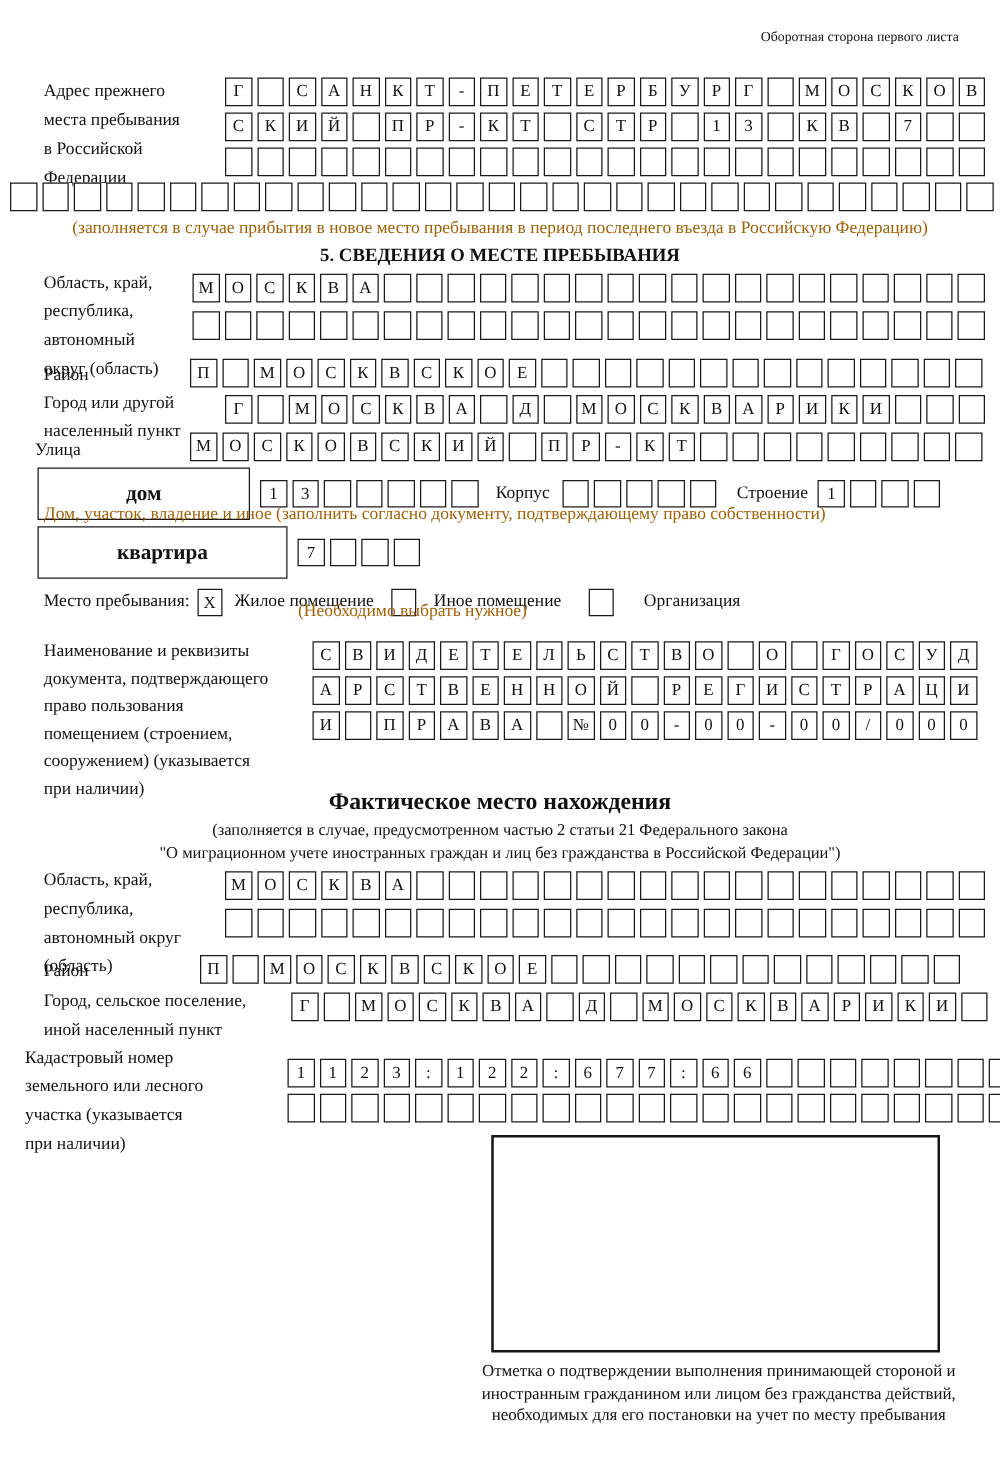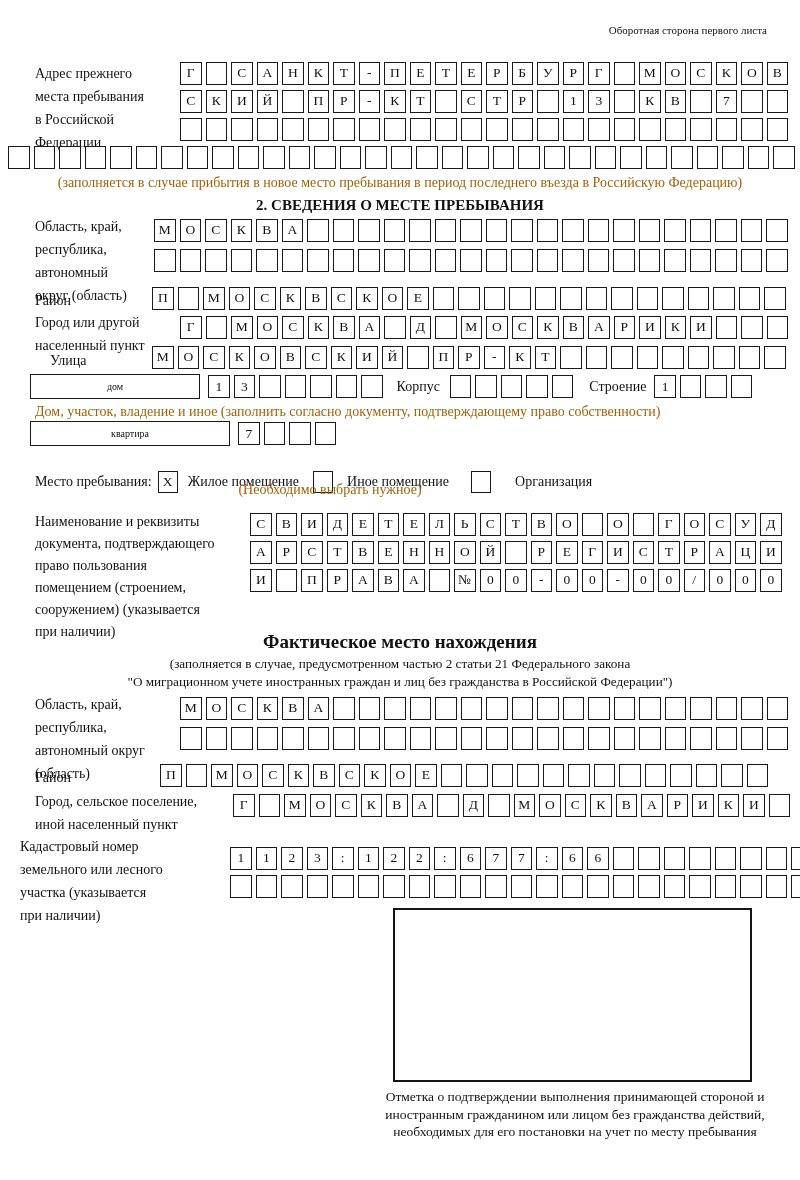--- a/index.html
+++ b/index.html
@@ -13,22 +13,22 @@
   .grid{display:flex;gap:4px;}
   .cell{
     flex:0 0 auto;width:21.5px;height:22.5px;box-sizing:border-box;
     border:1.6px solid #1a1a1a;display:flex;align-items:center;justify-content:center;
     font-size:13.5px;background:#fff;
   }
   .note{font-size:14px;color:#a16207;}
   .center{text-align:center;width:100%;left:0;}
   .title{font-weight:bold;font-size:15px;}
   .widebox{
-    box-sizing:border-box;border:1.7px solid #1a1a1a;height:25px;
-    display:flex;align-items:center;justify-content:center;font-size:10px;background:#fff;
+    box-sizing:border-box;border:1.7px solid #1a1a1a;height:42px;
+    display:flex;align-items:center;justify-content:center;font-size:17px;background:#fff;font-weight:bold;
   }
   .cb{
     flex:0 0 auto;width:20px;height:22px;box-sizing:border-box;border:1.7px solid #1a1a1a;
     display:flex;align-items:center;justify-content:center;font-size:13.5px;background:#fff;
   }
   .rowflex{display:flex;align-items:center;}
   .inline-lbl{font-size:14px;white-space:nowrap;}
   .stamp{box-sizing:border-box;border:2px solid #151515;background:#fff;}
   .caption{font-size:13.5px;line-height:17.5px;text-align:center;}
 </style>
@@ -149,21 +149,21 @@
       <div class="cell"></div>
       <div class="cell"></div>
       <div class="cell"></div>
       <div class="cell"></div>
       <div class="cell"></div>
       <div class="cell"></div>
       <div class="cell"></div>
     </div>
   <div class="abs note center" style="top:175px;">(заполняется в случае прибытия в новое место пребывания в период последнего въезда в Российскую Федерацию)</div>
 
-  <div class="abs title center" style="top:197px;">2. СВЕДЕНИЯ О МЕСТЕ ПРЕБЫВАНИЯ</div>
+  <div class="abs title center" style="top:197px;">5. СВЕДЕНИЯ О МЕСТЕ ПРЕБЫВАНИЯ</div>
 
   <div class="abs lbl" style="left:35px;top:215px;">Область, край,
 республика,
 автономный
 округ (область)</div>
   <div class="abs grid" style="left:154px;top:219px;">
       <div class="cell">М</div>
       <div class="cell">О</div>
       <div class="cell">С</div>
       <div class="cell">К</div>
@@ -268,21 +268,21 @@
       <div class="cell">А</div>
       <div class="cell">Р</div>
       <div class="cell">И</div>
       <div class="cell">К</div>
       <div class="cell">И</div>
       <div class="cell"></div>
       <div class="cell"></div>
       <div class="cell"></div>
     </div>
 
-  <div class="abs lbl" style="left:50px;top:349px;">Улица</div>
+  <div class="abs lbl" style="left:28px;top:349px;">Улица</div>
   <div class="abs grid" style="left:152px;top:346px;">
       <div class="cell">М</div>
       <div class="cell">О</div>
       <div class="cell">С</div>
       <div class="cell">К</div>
       <div class="cell">О</div>
       <div class="cell">В</div>
       <div class="cell">С</div>
       <div class="cell">К</div>
       <div class="cell">И</div>

